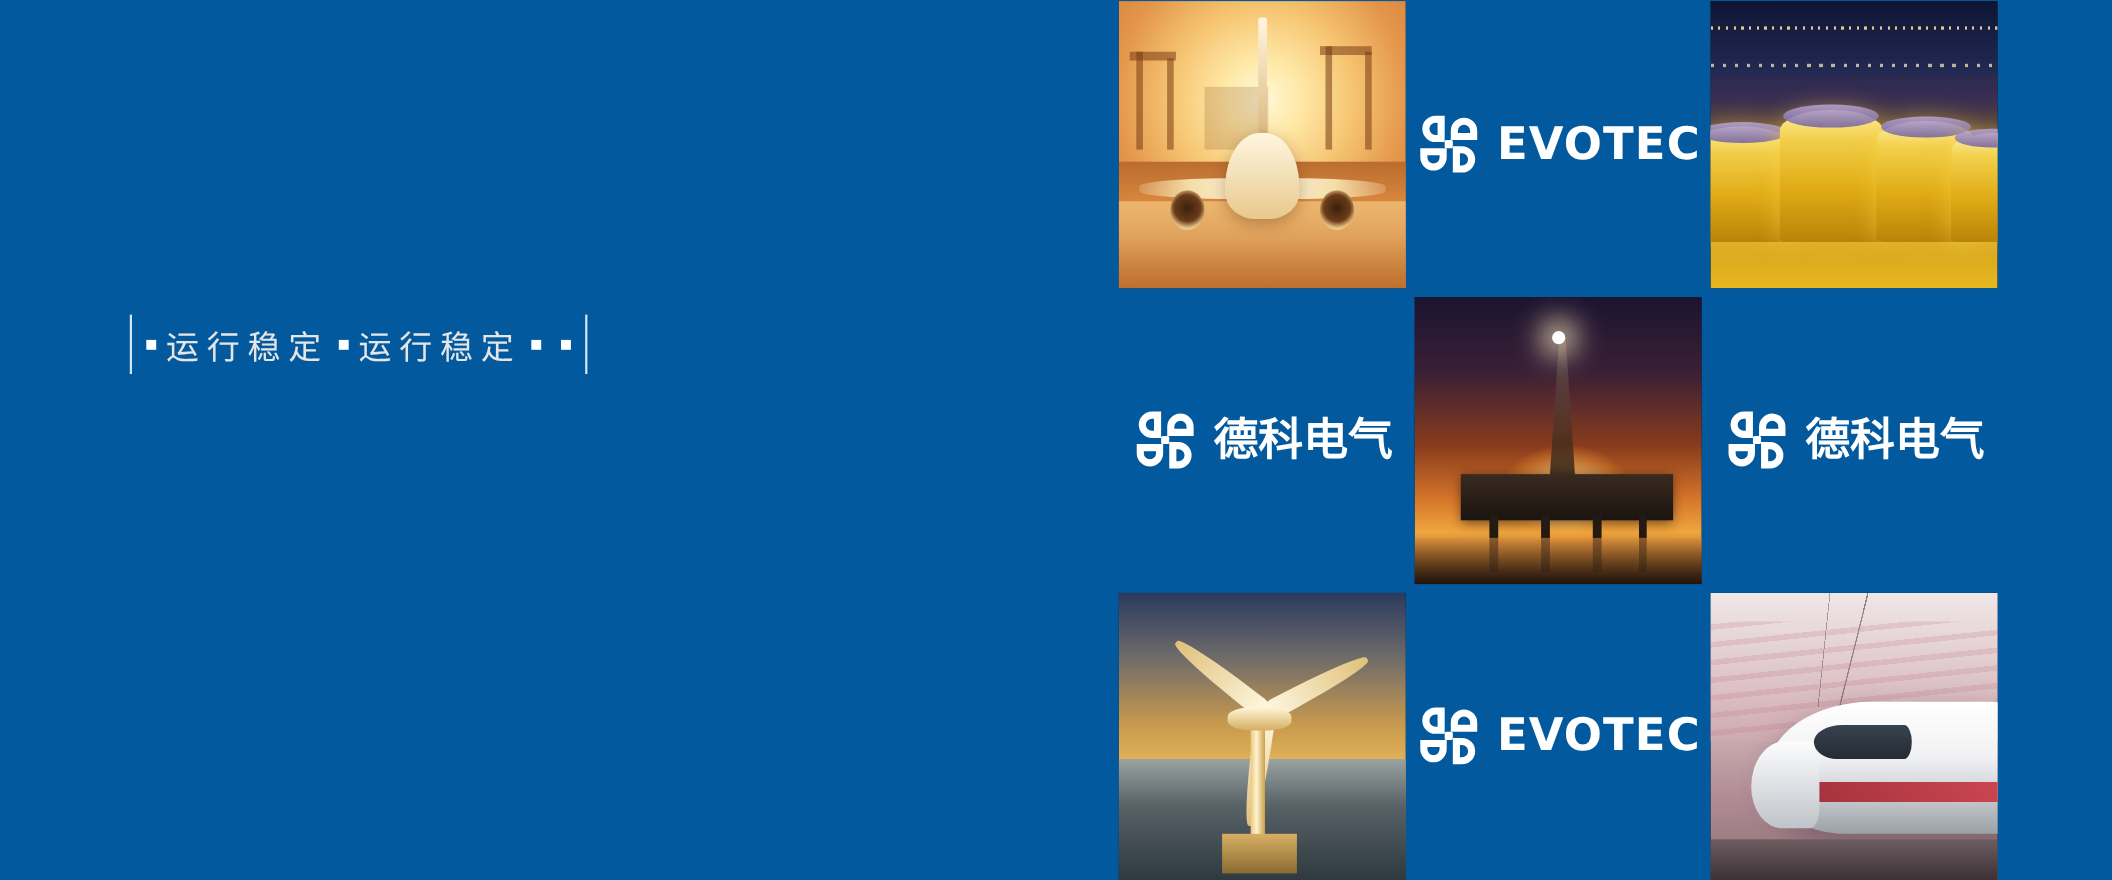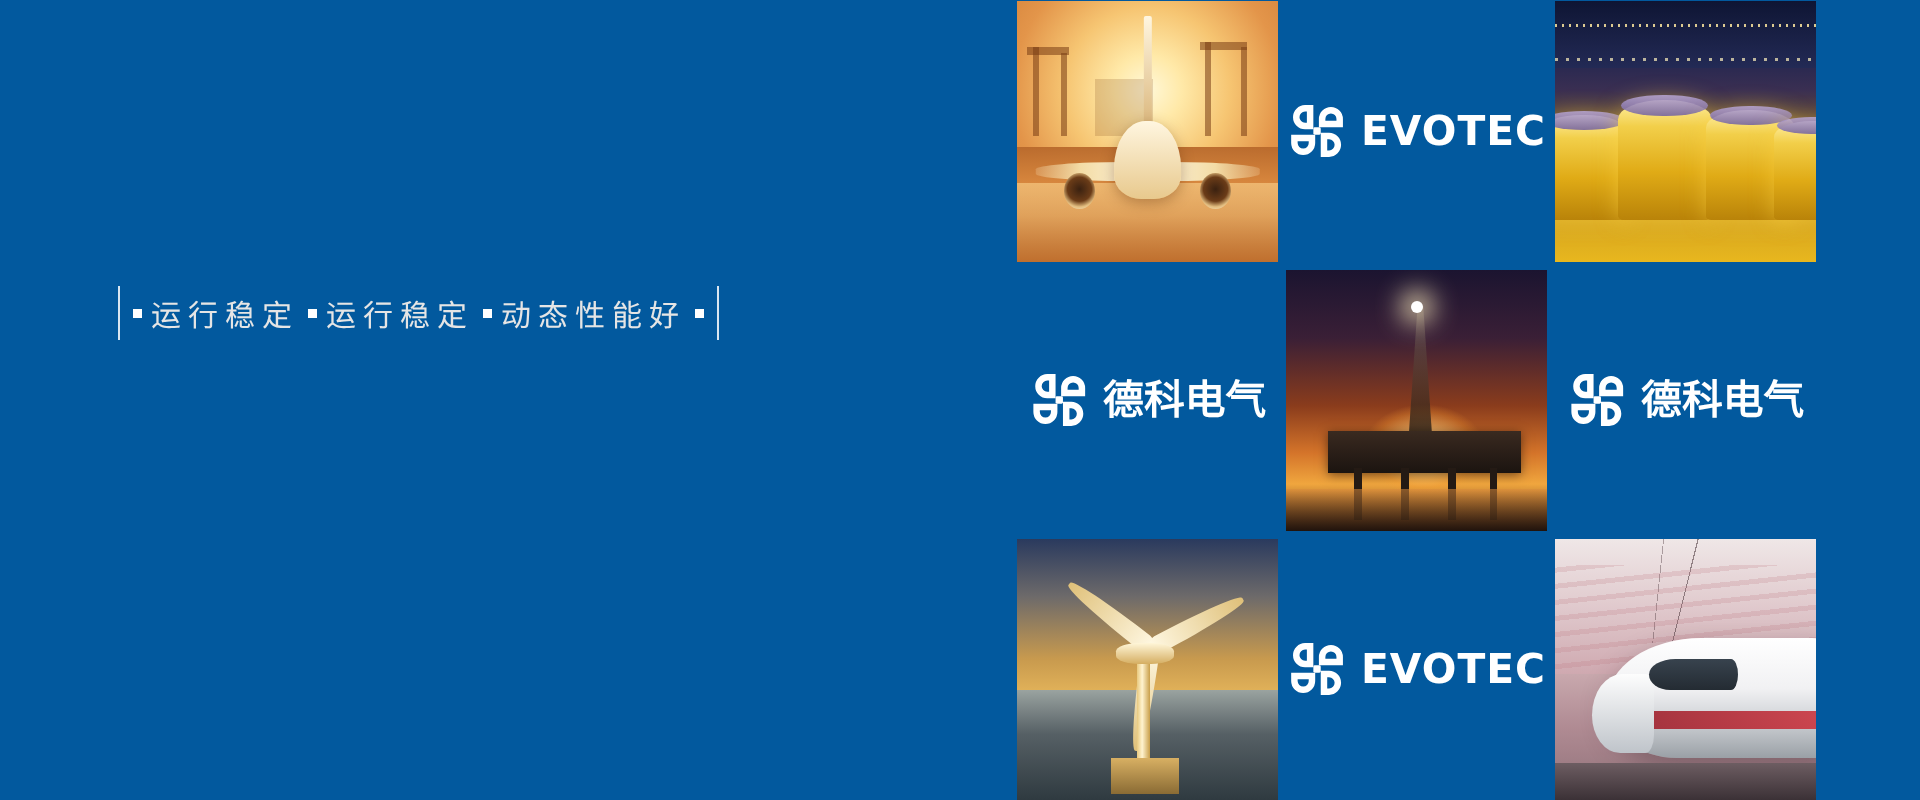--- a/index.html
+++ b/index.html
@@ -157,21 +157,20 @@
   <div class="copy">
 
     <div class="subline-wrap">
       <span class="rule"></span>
       <span class="sub-items">
         <span class="bullet"></span>
         <span class="sub-text">运行稳定</span>
         <span class="bullet"></span>
         <span class="sub-text">运行稳定</span>
         <span class="bullet"></span>
-        <span class="sub-text">动态性能好</span>
         <span class="bullet"></span>
       </span>
       <span class="rule"></span>
     </div>
   </div>
 
   <div class="grid">
 
     <div class="cell photo">
       <div class="ph ph-airport">

